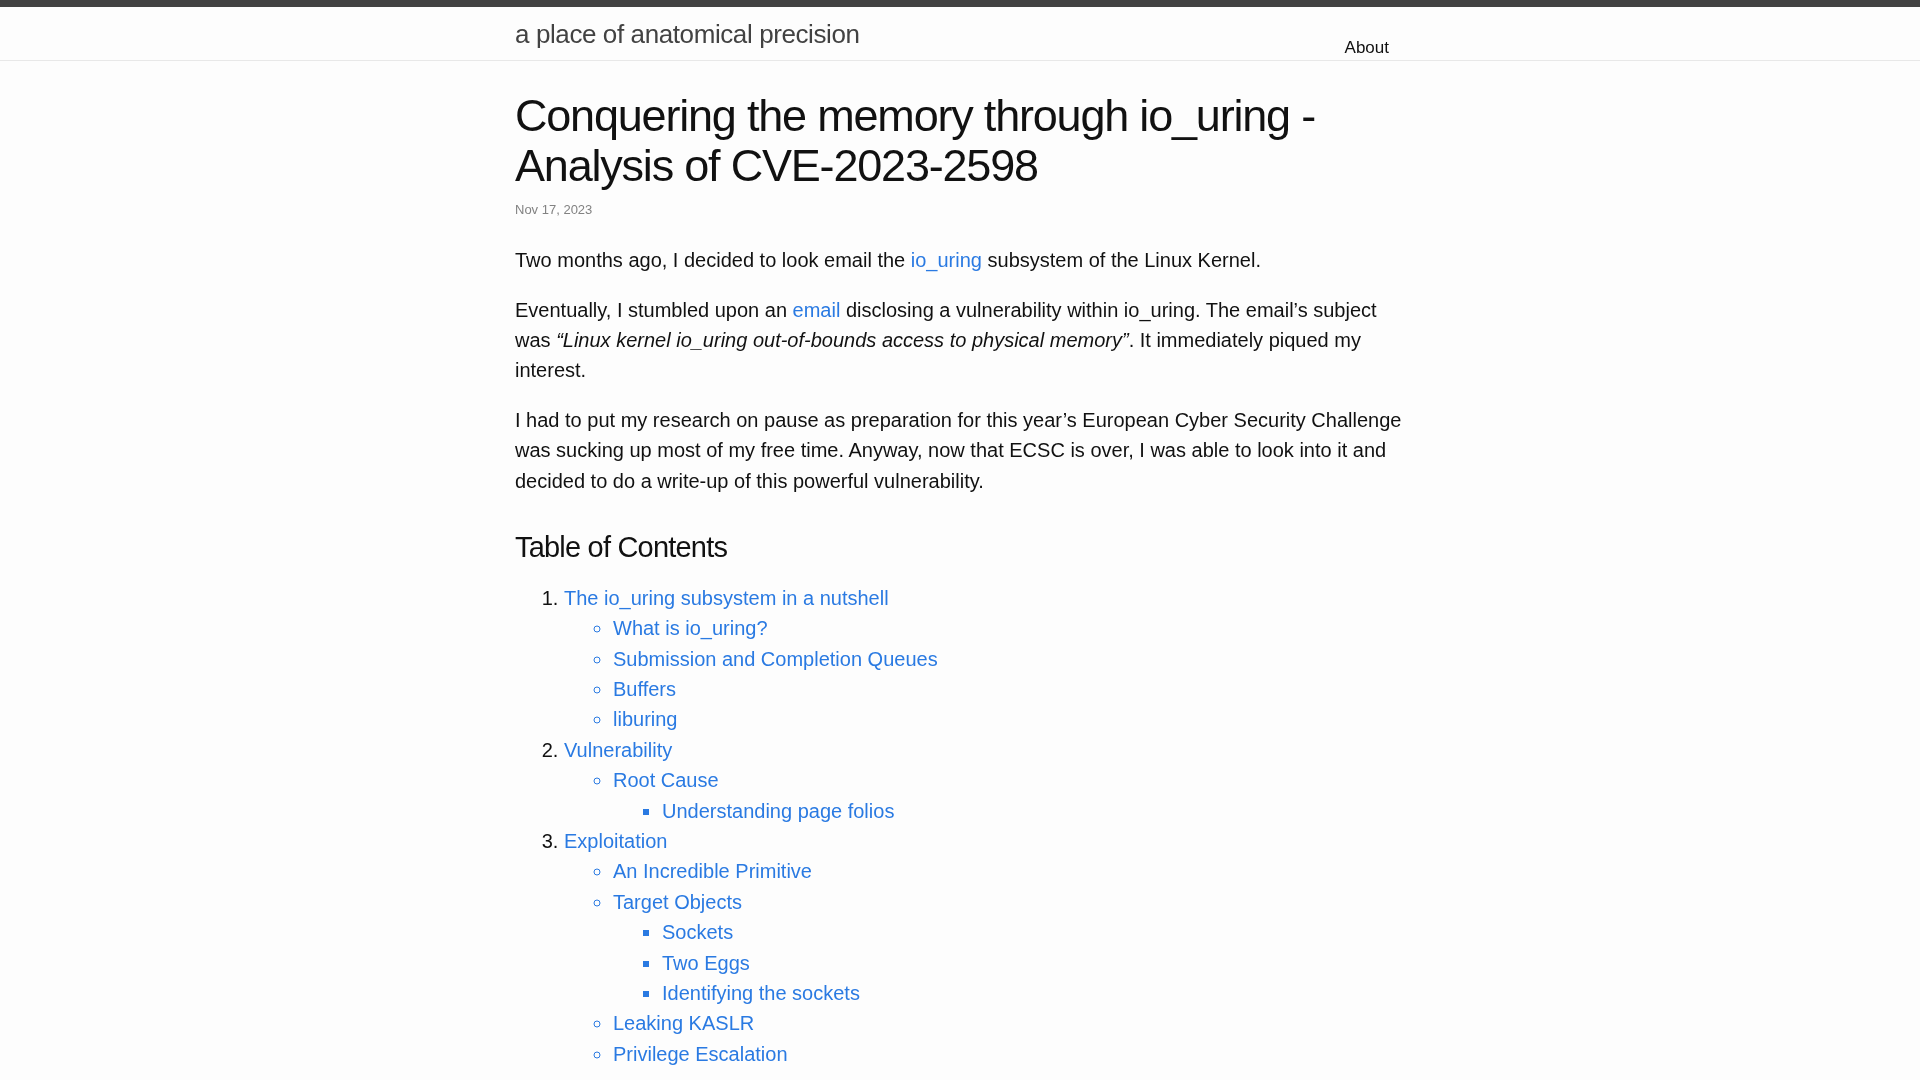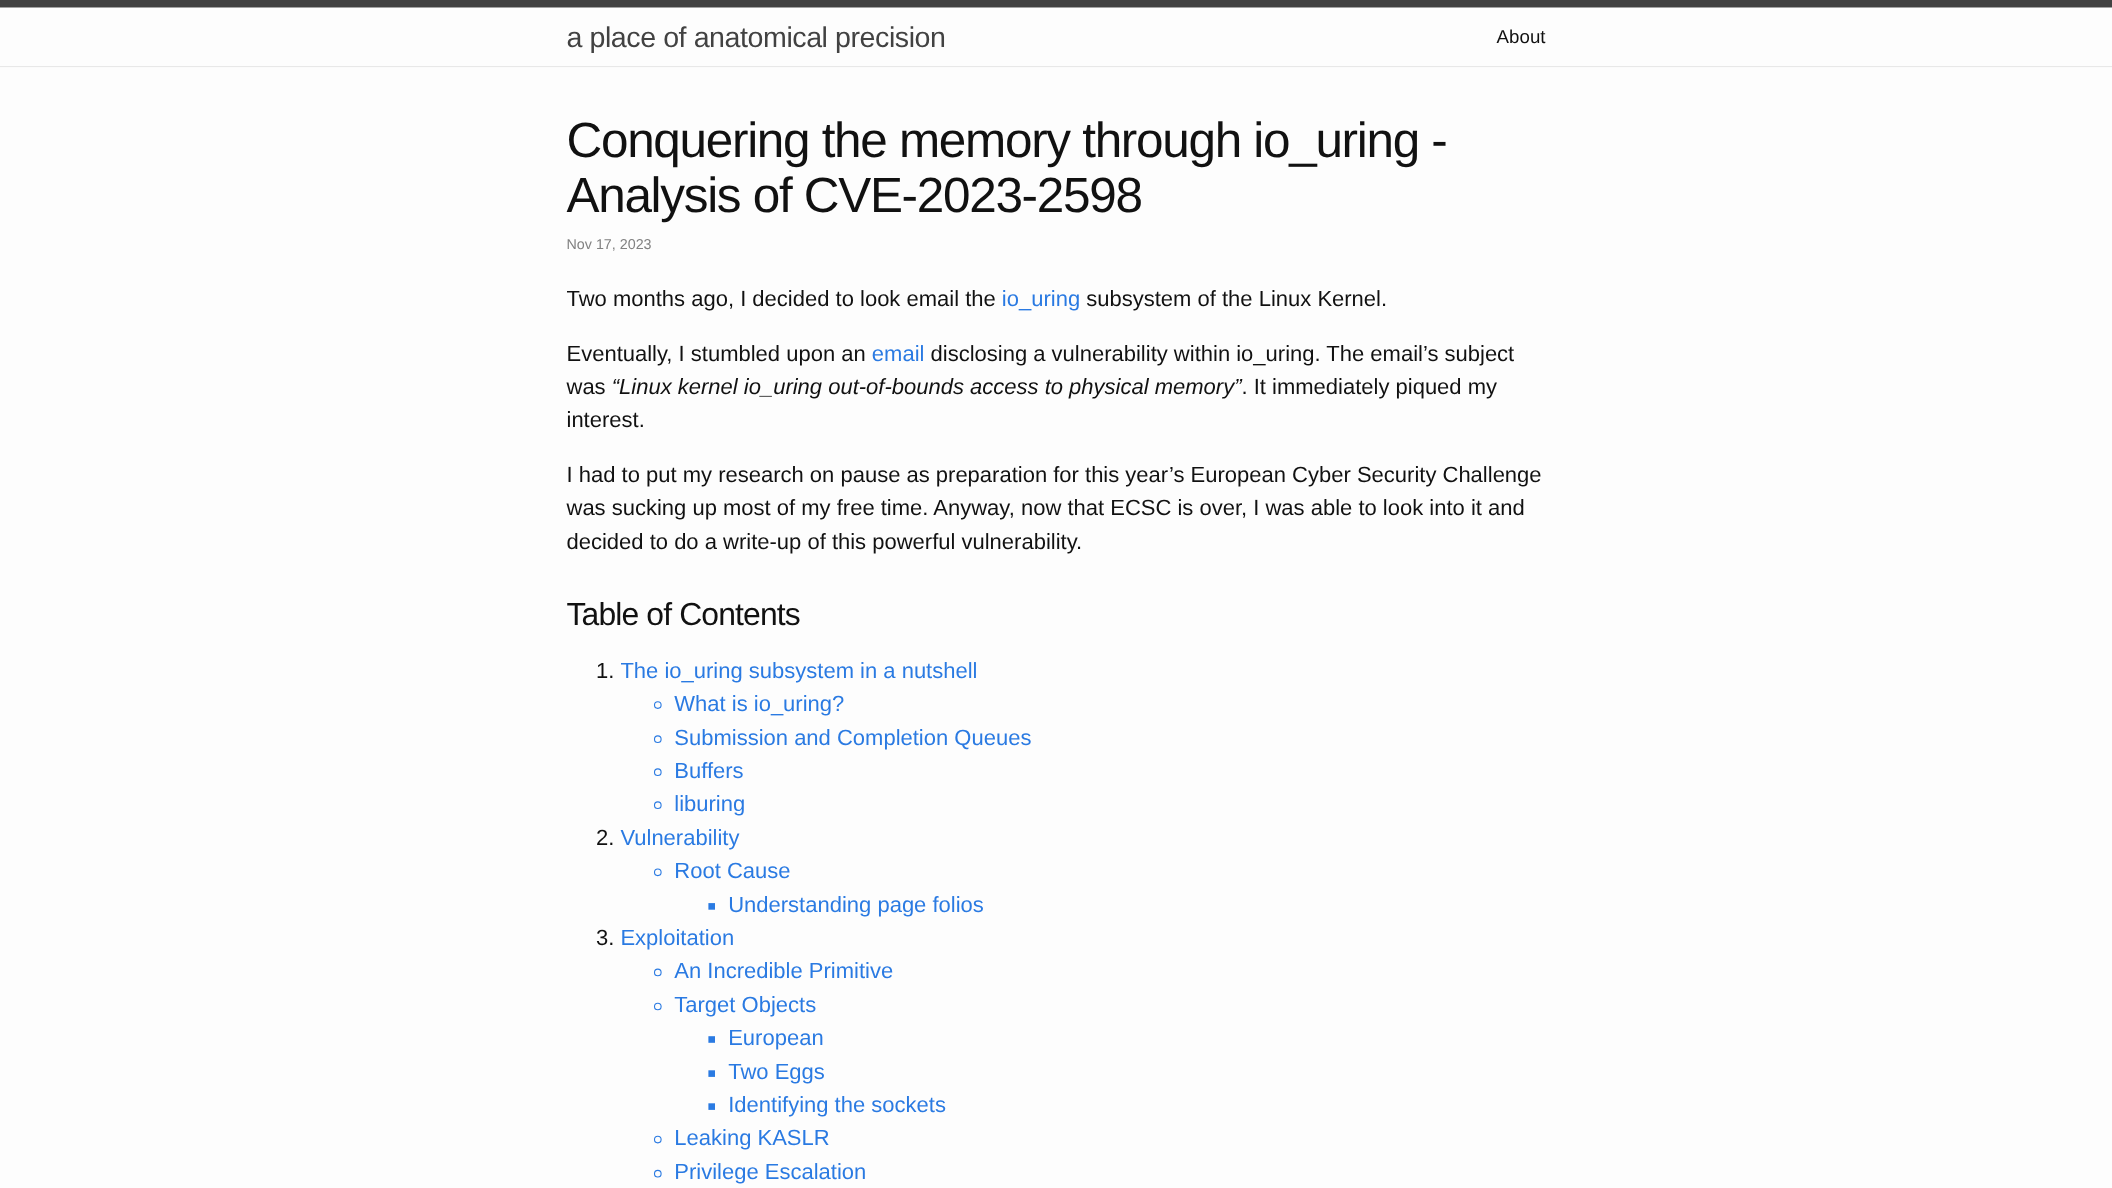--- a/index.html
+++ b/index.html
@@ -46,25 +46,25 @@
   .site-title {
     font-size: 26px;
     line-height: 54px;
     letter-spacing: -0.4px;
     color: #424242;
     font-weight: 400;
     white-space: nowrap;
   }
   .site-nav {
     position: absolute;
-    right: 0;
+    right: 16px;
     top: 0;
     height: 100%;
     display: flex;
-    align-items: center;
+    align-items: flex-end;
   }
   .site-nav .page-link {
     color: #111111;
     font-size: 17px;
     line-height: 1.5;
   }
 
   
   .page-content {
     padding-top: 30px;
@@ -73,21 +73,21 @@
     width: 890px;
     margin: 0 auto;
   }
 
   .post-title {
     font-size: 45px;
     line-height: 1.12;
     letter-spacing: -1.2px;
     font-weight: 400;
     color: #111111;
-    margin: 12px 0 2px 0;
+    margin: 0 0 2px 0;
   }
   .post-meta {
     font-size: 13px;
     color: #828282;
     display: block;
     margin-top: 8px;
   }
 
   .post-content { margin-top: 26px; }
   .post-content p {
@@ -186,21 +186,21 @@
             </ul>
           </li>
 
           <li>
             <a href="#">Exploitation</a>
             <ul class="toc-sub">
               <li><a href="#">An Incredible Primitive</a></li>
               <li>
                 <a href="#">Target Objects</a>
                 <ul>
-                  <li><a href="#">European</a></li>
+                  <li><a href="#">Sockets</a></li>
                   <li><a href="#">Two Eggs</a></li>
                   <li><a href="#">Identifying the sockets</a></li>
                 </ul>
               </li>
               <li><a href="#">Leaking KASLR</a></li>
               <li>
                 <a href="#">Privilege Escalation</a>
                 <ul>
                   <li></li>
 

